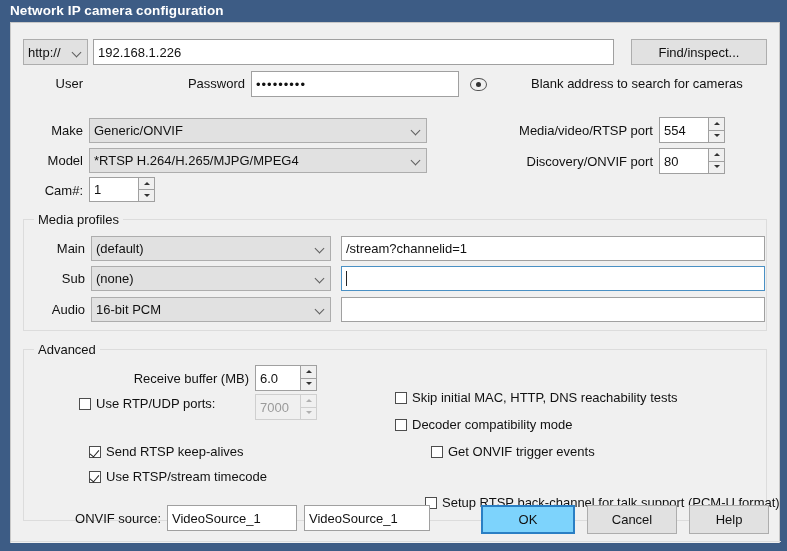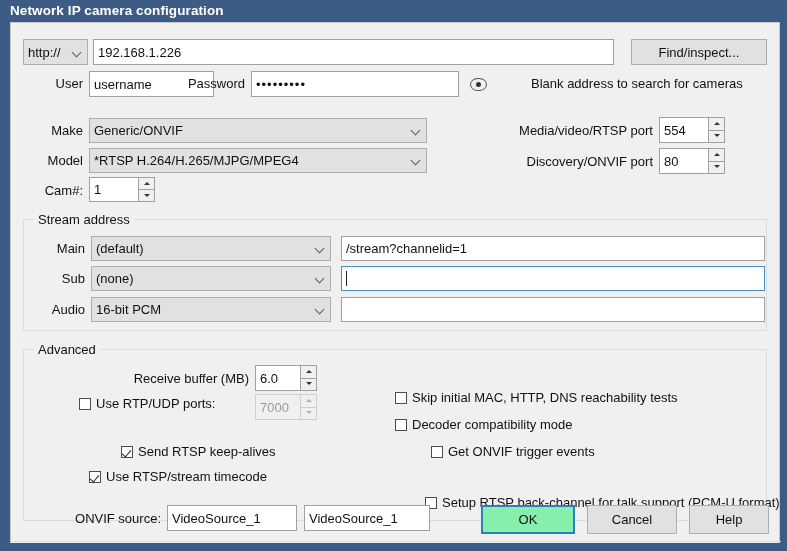--- a/index.html
+++ b/index.html
@@ -60,21 +60,21 @@
     border-left:1.4px solid #333;border-bottom:1.4px solid #333;
     transform:rotate(-45deg);
   }
   .btn{
     position:absolute;box-sizing:border-box;
     background:#e1e1e1;border:1px solid #adadad;
     font-family:"Liberation Sans", sans-serif;font-size:13px;color:#111;
     display:flex;align-items:center;justify-content:center;
     cursor:default;
   }
-  .btn.default{border:2px solid #2a7fc4;background:#86efac;}
+  .btn.default{border:2px solid #2a7fc4;background:#7dd3fc;}
   
   .spin{position:absolute;box-sizing:border-box;display:flex;}
   .spin .sv{
     flex:1;background:#fff;border:1px solid #a0a0a0;border-right:none;
     font-size:13px;padding:4px 4px;display:flex;align-items:center;box-sizing:border-box;
   }
   .spin.dis .sv{background:#f0f0f0;color:#9a9a9a;border-color:#cfcfcf;}
   .spin .sb{
     width:17px;display:flex;flex-direction:column;box-sizing:border-box;
   }
@@ -154,23 +154,20 @@
 
     <div class="txt" style="left:82px;top:16px;width:521px;height:26px;">
       <span>192.168.1.226</span>
     </div>
 
     <div class="btn" style="left:620px;top:16px;width:136px;height:26px;">
       <span>Find/inspect...</span>
     </div>
 
     <div class="lbl r" style="left:20px;top:53px;width:52px;">User</div>
-    <div class="txt" style="left:78px;top:48px;width:125px;height:26px;">
-      <span>username</span>
-    </div>
 
     <div class="lbl r" style="left:170px;top:53px;width:64px;">Password</div>
     <div class="txt" style="left:240px;top:48px;width:208px;height:26px;letter-spacing:1px;">
       <span>•••••••••</span>
     </div>
 
     <div class="eye" style="left:455px;top:51px;">
       <span class="ring">
         <span class="pup"></span>
       </span>
@@ -211,21 +208,21 @@
     <div class="lbl r" style="left:430px;top:131px;width:212px;">Discovery/ONVIF port</div>
     <div class="spin" style="left:648px;top:125px;width:66px;height:26px;">
       <span class="sv">80</span>
       <span class="sb">
         <div class="up"></div>
         <div class="dn"></div>
       </span>
     </div>
 
     <div class="group" style="left:12px;top:196px;width:744px;height:112px;">
-      <span class="gt">Stream address</span>
+      <span class="gt">Media profiles</span>
     </div>
 
     <div class="lbl r" style="left:14px;top:218px;width:60px;">Main</div>
     <div class="combo" style="left:80px;top:213px;width:240px;height:25px;">
       <span class="cv">(default)</span>
       <span class="chev"></span>
     </div>
     <div class="txt" style="left:330px;top:213px;width:424px;height:25px;">
       <span>/stream?channelid=1</span>
     </div>
@@ -267,21 +264,21 @@
       <span>Use RTP/UDP ports:</span>
     </div>
     <div class="spin dis" style="left:244px;top:371px;width:62px;height:26px;">
       <span class="sv">7000</span>
       <span class="sb">
         <div class="up"></div>
         <div class="dn"></div>
       </span>
     </div>
 
-    <div class="cbrow" style="left:78px;top:421px;margin-left:32px;">
+    <div class="cbrow" style="left:78px;top:421px;">
       <span class="cb on"></span>
       <span>Send RTSP keep-alives</span>
     </div>
 
     <div class="cbrow" style="left:78px;top:446px;">
       <span class="cb on"></span>
       <span>Use RTSP/stream timecode</span>
     </div>
 
     <div class="cbrow" style="left:384px;top:367px;">

